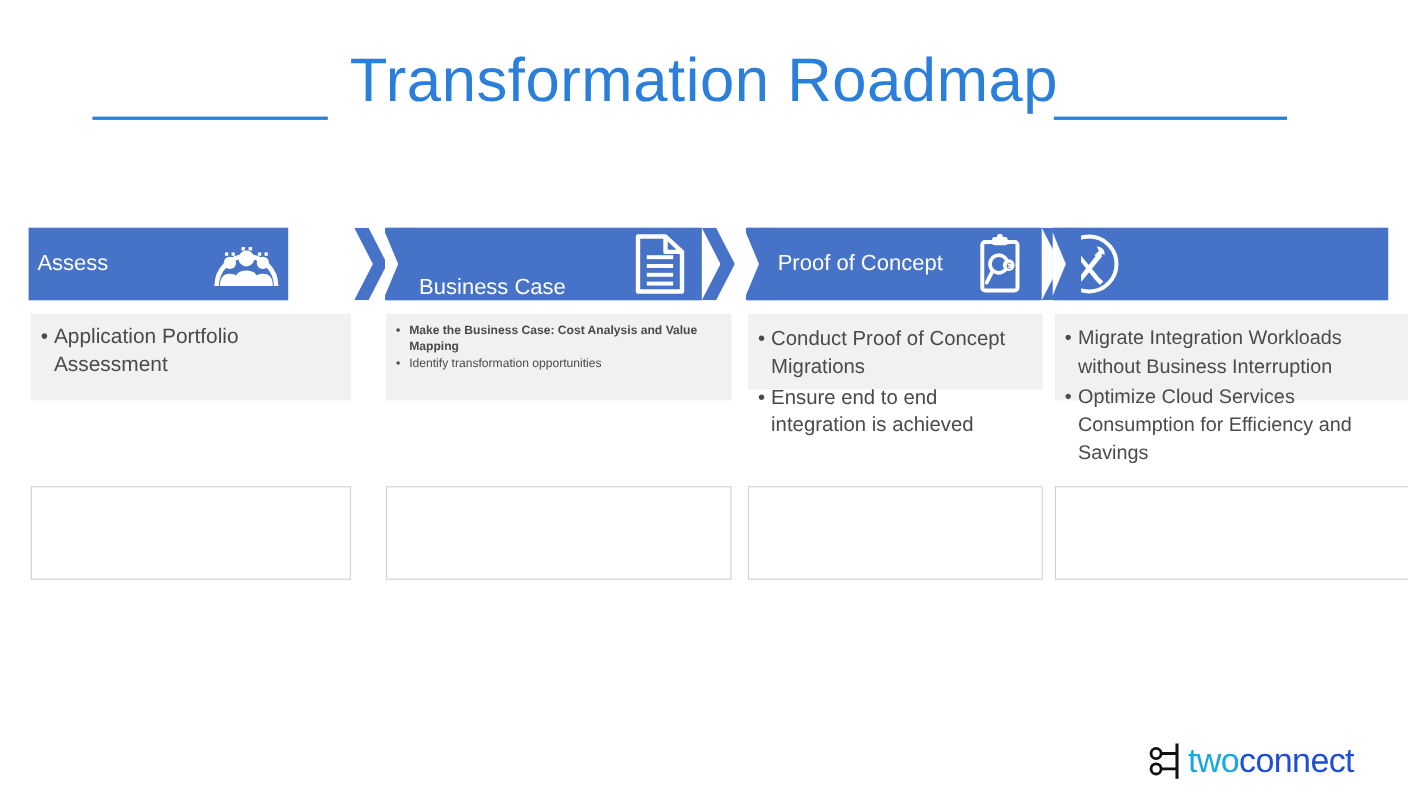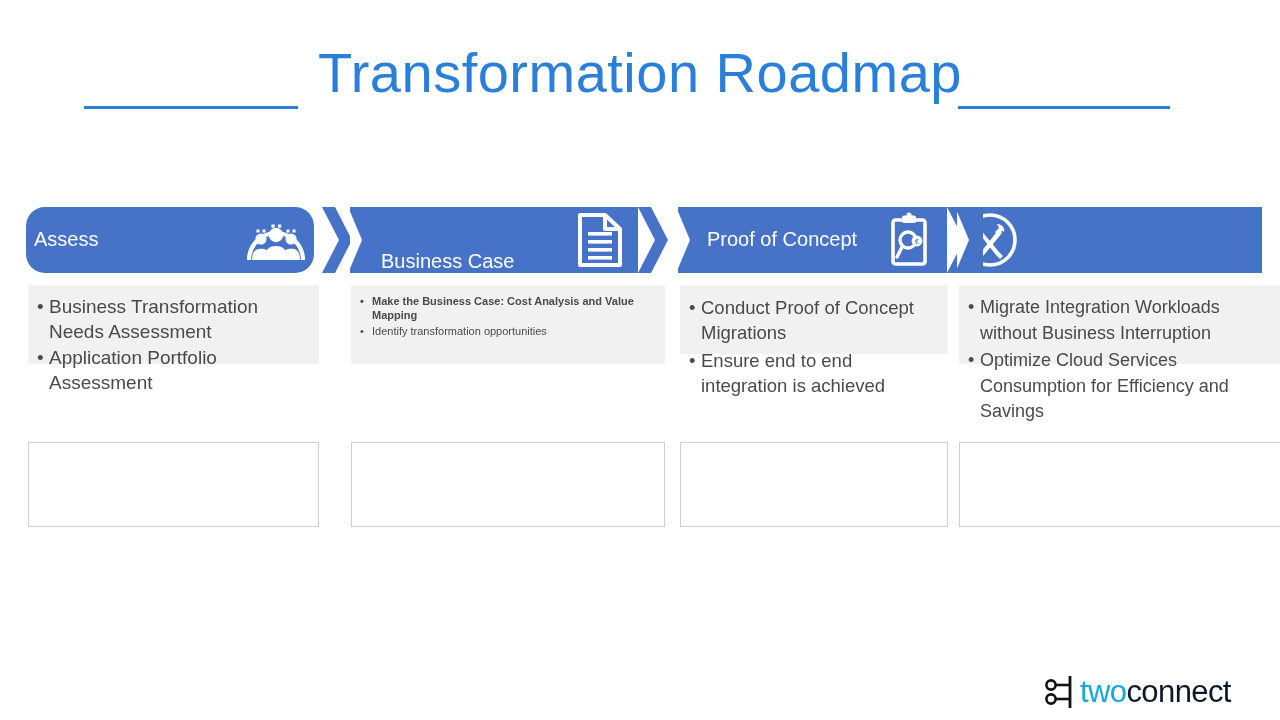--- a/index.html
+++ b/index.html
@@ -168,35 +168,35 @@
   #logo-mark { flex: 0 0 auto; width: 36px; height: 34px; }
   #logo-wordmark {
     font-size: 31px;
     font-weight: 400;
     line-height: 34px;
     letter-spacing: -0.6px;
     margin-left: 1px;
     white-space: nowrap;
   }
   #logo-two { color: #17a8e0; }
-  #logo-connect { color: #0f172a; }
+  #logo-connect { color: #1d4ed8; }
 </style>
 </head>
 <body>
 
 <div id="title-area">
   <div id="title-rule-left"></div>
   <div id="page-title">Transformation Roadmap</div>
   <div id="title-rule-right"></div>
 </div>
 
 <div id="roadmap">
 
   <div class="col" style="left:0px; width:313px;">
-    <div class="col-head" style="width:288px;border-radius:19px;">
+    <div class="col-head" style="width:236px;">
       <div class="col-head-label">Assess</div>
       <div class="head-icon">
         <svg width="62" height="48" viewBox="0 0 62 48" fill="none">
           <path d="M4 44 A27 27 0 0 1 58 44" stroke="#ffffff" stroke-width="4.2" fill="none"></path>
           <circle cx="31" cy="19" r="7.2" fill="#ffffff"></circle>
           <path d="M19.5 44 C19.5 33.5 24 30 31 30 C38 30 42.5 33.5 42.5 44 Z" fill="#ffffff"></path>
           <circle cx="16" cy="23" r="5.6" fill="#ffffff"></circle>
           <path d="M7 44 C7 35.5 10.5 32.8 16 32.8 C21.5 32.8 25 35.5 25 44 Z" fill="#ffffff"></path>
           <circle cx="46" cy="23" r="5.6" fill="#ffffff"></circle>
           <path d="M37 44 C37 35.5 40.5 32.8 46 32.8 C51.5 32.8 55 35.5 55 44 Z" fill="#ffffff"></path>
@@ -208,21 +208,20 @@
           <rect x="47.5" y="13.5" width="3" height="3" fill="#ffffff"></rect>
         </svg>
       </div>
 
       <svg class="chev-point" style="left:296px;" viewBox="0 0 30 66" preserveAspectRatio="none">
         <path d="M0 0 L13 0 L30 33 L13 66 L0 66 L17 33 Z" fill="#4672c8"></path>
       </svg>
     </div>
     <div class="col-body" style="left:2px; top:78px; width:291px; height:79px;">
       <ul class="bullets size-lg">
-        <li>Business Transformation Needs Assessment</li>
         <li>Application Portfolio Assessment</li>
       </ul>
     </div>
     <div class="col-foot" style="left:2px; top:235px; width:291px; height:85px;"></div>
   </div>
 
   <div class="col" style="left:299px; width:315px;">
     <div class="col-head" style="margin-left:26px; width:287px;">
       <svg class="chev-notch" viewBox="0 0 26 66" preserveAspectRatio="none">
         <path d="M0 0 L0 66 L26 66 L26 0 Z" fill="#4672c8"></path>

